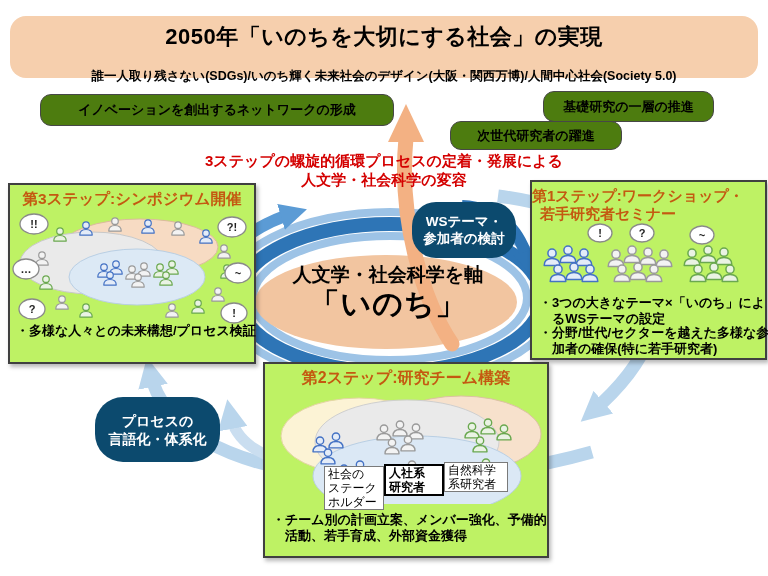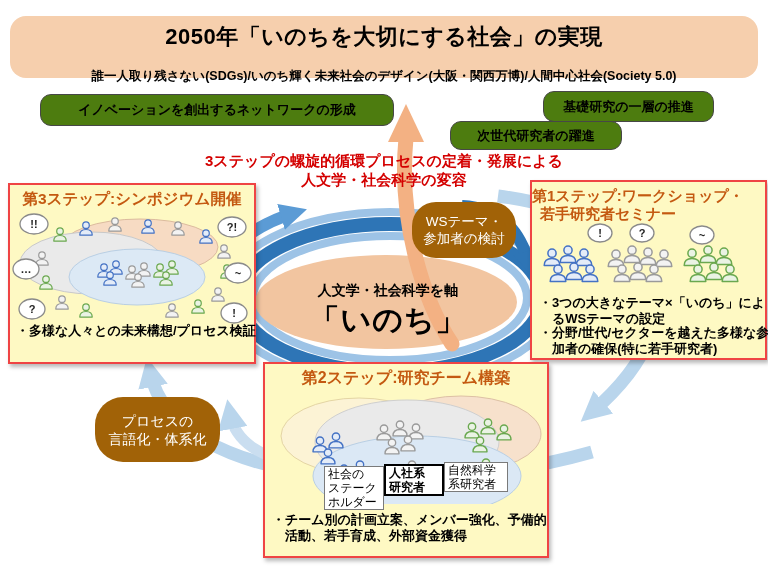--- a/index.html
+++ b/index.html
@@ -17,31 +17,31 @@
   
   .obox{background:#4d7c0f;border:1.6px solid #474747;border-radius:11px;display:flex;
         align-items:center;justify-content:center;font-weight:bold;font-size:13px;
         white-space:nowrap;color:#000;}
 
   
   .caption{left:0;top:151px;width:768px;text-align:center;color:#d40000;font-weight:bold;
            font-size:15px;line-height:19px;}
 
   
-  .stepbox{background:#fef9c3;border:2px solid #ef4444;box-shadow:2px 3px 4px rgba(0,0,0,.28);}
+  .stepbox{background:#bef264;border:2px solid #404040;box-shadow:2px 3px 4px rgba(0,0,0,.28);}
   .steptitle{font-weight:bold;color:#c45911;text-align:center;line-height:18px;}
   .bullet{font-weight:bold;color:#000;text-align:left;}
   .hang{padding-left:13px;text-indent:-13px;}
 
   
-  .navy{background:#a16207;color:#fff;font-weight:normal;text-align:center;}
+  .navy{background:#0c4a6e;color:#fff;font-weight:bold;text-align:center;}
 
   
   .center-text{left:252px;top:264px;width:272px;text-align:center;color:#000;font-weight:bold;}
-  .center-text .l{font-size:14px;line-height:21px;margin-top:16px;}
+  .center-text .l{font-size:19px;line-height:21px;}
   .center-text .big{font-size:30px;line-height:38px;letter-spacing:1px;}
 
   
   .tagbox{position:absolute;background:#fff;border:1px solid #7a7a7a;font-size:12px;
           line-height:14px;text-align:left;padding:0 3px;color:#000;}
   .tagbox.bold{border:2px solid #000;font-weight:bold;}
 
   
   .pb{stroke:#4472c4;fill:#e4ecf8;stroke-width:1.5;stroke-linejoin:round;}
   .pg{stroke:#9a9a9a;fill:#f3f3f3;stroke-width:1.5;stroke-linejoin:round;}

